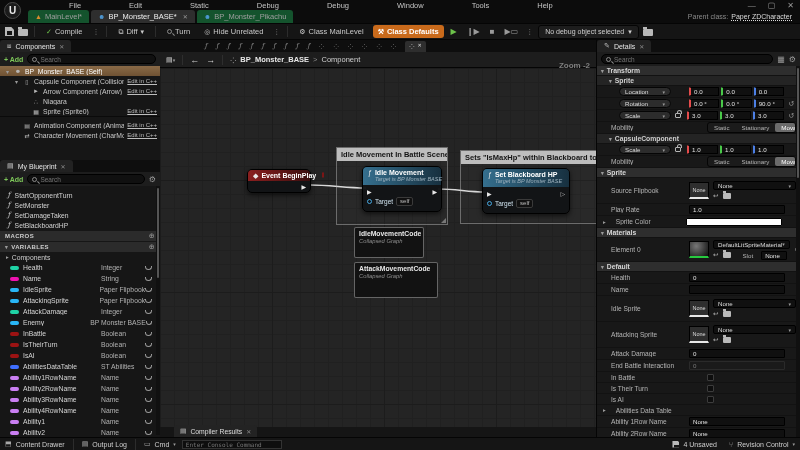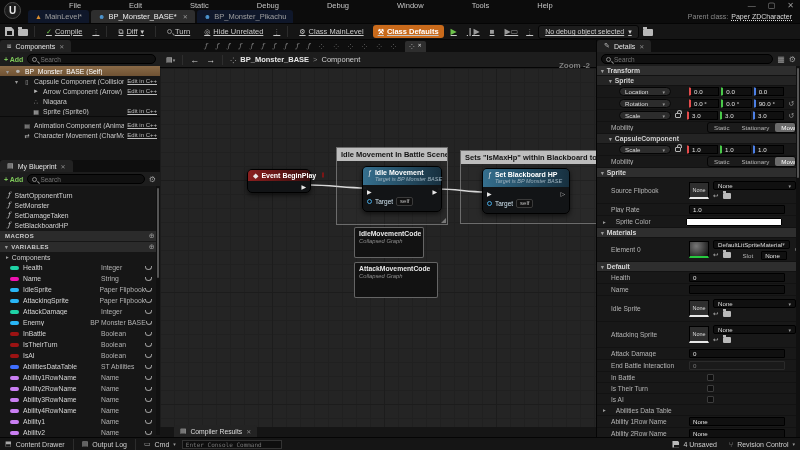--- a/index.html
+++ b/index.html
@@ -9,34 +9,34 @@
 
   
   #topbar { position:absolute; left:0; top:0; width:800px; height:23px; background:#0c0c0c; }
   #uelogo { position:absolute; left:4px; top:2px; width:17px; height:17px; border-radius:50%;
             background:#1b1b1b; border:1px solid #4a4a4a; color:#e8e8e8; font-size:10px;
             text-align:center; line-height:16px; font-weight:bold; }
   #menus { position:absolute; left:34px; top:1px; height:10px; display:flex; gap:13px; }
   #menus .menu { font-size:7.5px; color:#c4c4c4; cursor:default;padding-left:35px; }
   #winctl { position:absolute; right:6px; top:1px; display:flex; gap:12px; color:#9a9a9a; font-size:8px; }
   #tabsrow { position:absolute; left:28px; top:10px; height:13px; display:flex; gap:2px; }
-  .tab { display:flex; align-items:center; gap:3px; padding:0 7px; background:#0f172a; color:#9f9f9f;
+  .tab { display:flex; align-items:center; gap:3px; padding:0 7px; background:#14532d; color:#9f9f9f;
          border-radius:3px 3px 0 0; font-size:7.5px; }
   .tab.active { background:#2e2e2e; color:#efefef; }
   .tabicon { font-size:7px; }
   .tabicon.level { color:#d78b2e; }
   .tabicon.bp { color:#4f9bd8; }
   .tabclose { color:#9a9a9a; font-size:6px; margin-left:3px; }
   #parentclass { position:absolute; right:8px; top:13px; font-size:7px; color:#8a8a8a; }
   #parentclass b { color:#dcdcdc; font-weight:normal; text-decoration:underline dotted; margin-left:3px; }
 
   
   #toolbar { position:absolute; left:0; top:23px; width:800px; height:17px; background:#151515;
              border-top:1px solid #050505; border-bottom:1px solid #050505;
-             display:flex; align-items:center; gap:4px; padding:0 5px;text-decoration:underline; }
+             display:flex; align-items:center; gap:4px; padding:0 5px; }
   .tbtn { display:flex; align-items:center; gap:3px; padding:2px 5px; border-radius:3px;
           color:#c9c9c9; font-size:7.5px; white-space:nowrap; }
   .tbtn .gi { font-size:7px; }
   .tsep { width:1px; height:11px; background:#2c2c2c; margin:0 2px; }
   .kebab { color:#8a8a8a; font-size:7px; padding:0 1px; }
   #classdefaults { background:#c96a1b; color:#fff; font-weight:bold; }
   .playbtn { font-size:8px; padding:0 3px; }
   .green { color:#6cc24a; }
   .gray  { color:#9a9a9a; }
   #debugsel { background:#1d1d1d; border:1px solid #050505; border-radius:3px; padding:2px 6px;

